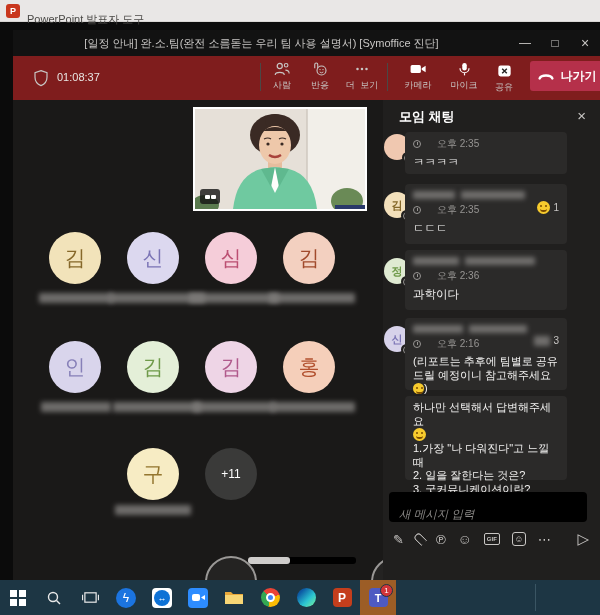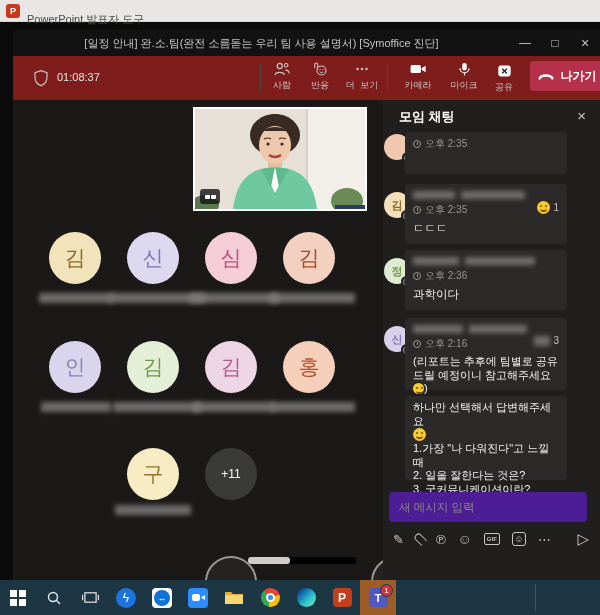--- a/index.html
+++ b/index.html
@@ -36,28 +36,28 @@
   #hscroll-thumb{background:#cfcdcb;border-radius:3px;}
   
   #chat{left:383px;top:100px;width:217px;height:480px;background:#201f1e;overflow:hidden;}
   #chat-header{left:16px;top:8px;font-size:13px;font-weight:bold;color:#fff;}
   #chat-close{right:14px;top:7px;color:#c8c6c4;font-size:15px;}
   .bubble{background:#2b2a29;border-radius:4px;padding:5px 8px;color:#fff;}
   .msg-avatar{width:26px;height:26px;border-radius:50%;display:flex;align-items:center;justify-content:center;font-size:11px;font-weight:bold;}
   .av-badge{position:absolute;right:-3px;bottom:-3px;width:11px;height:11px;background:#201f1e;border-radius:50%;display:flex;align-items:center;justify-content:center;}
   .clock{width:8px;height:8px;border:1px solid #979593;border-radius:50%;display:inline-block;position:relative;flex:none;}
   .clock::after{content:"";position:absolute;left:3px;top:1px;width:1px;height:3px;background:#979593;}
-  .time-row{display:flex;align-items:center;gap:4px;font-size:10px;color:#979593;height:14px;position:relative;}
+  .time-row{display:flex;align-items:center;gap:16px;font-size:10px;color:#979593;height:14px;position:relative;}
   .msg-text{font-size:11.5px;color:#f3f2f1;margin-top:4px;line-height:15px;}
   .name-row{display:flex;gap:6px;align-items:center;height:11px;margin-bottom:3px;}
   .chip{position:absolute;right:0;top:-2px;display:flex;align-items:center;gap:3px;color:#c8c6c4;font-size:10px;}
   .emoji-face{width:13px;height:13px;background:#f7cb2d;border-radius:50%;display:inline-block;position:relative;vertical-align:-2px;flex:none;}
   .emoji-face::before{content:"";position:absolute;width:2px;height:2px;background:#7a4b00;border-radius:50%;top:4px;left:3px;box-shadow:5px 0 0 #7a4b00;}
   .emoji-face::after{content:"";position:absolute;left:3px;top:6px;width:7px;height:3px;border-bottom:2px solid #7a4b00;border-radius:0 0 7px 7px;}
-  #chat-input{left:6px;top:392px;width:198px;height:30px;background:#4c1d95;border-radius:4px;display:flex;align-items:center;padding-left:10px;}
+  #chat-input{left:6px;top:392px;width:198px;height:30px;background:#000000;border-radius:4px;display:flex;align-items:flex-end;padding-left:10px;font-style:italic;}
   #chat-input .ph{color:#8a8886;font-size:11.5px;}
   #compose{left:10px;top:430px;width:196px;height:18px;display:flex;align-items:center;gap:12px;color:#c8c6c4;font-size:13px;}
   .cico{color:#c8c6c4;display:inline-flex;align-items:center;justify-content:center;}
   .clip{width:8px;height:12px;border:1.5px solid #c8c6c4;border-top:none;border-radius:0 0 5px 5px;transform:rotate(135deg);}
   .gifbox{border:1px solid #c8c6c4;border-radius:2px;font-size:6px;font-weight:bold;padding:2px 2px;}
   .stickerbox{border:1px solid #c8c6c4;border-radius:3px;width:14px;height:14px;font-size:9px;display:flex;align-items:center;justify-content:center;}
   #send-ico{margin-left:auto;font-size:15px;}
   
   #taskbar{left:0;top:580px;width:600px;height:35px;background:#1d3644;display:flex;align-items:stretch;}
   .tcell{width:36px;display:flex;align-items:center;justify-content:center;position:relative;}
@@ -215,20 +215,21 @@
     <div class="msg-avatar abs" style="left: 1px; top: 34px; background: rgb(240, 200, 176); color: rgb(160, 90, 58);">
       <span class="av-badge">
           <span class="clock"></span>
         </span>
     </div>
     <div class="bubble abs" style="left:22px;top:32px;width:162px;height:42px;">
       <div class="time-row">
           <span class="clock"></span>
           <span>오후 2:35</span>
         </div>
+      <div class="msg-text">ㅋㅋㅋㅋ</div>
     </div>
 
     <div class="msg-avatar abs" style="left: 1px; top: 92px; background: rgb(243, 224, 187); color: rgb(134, 104, 42);">김</div>
     <span class="av-badge abs" style="left:18px;top:110px;">
         <span class="clock"></span>
       </span>
     <div class="bubble abs" style="left:22px;top:84px;width:162px;height:60px;">
       <div class="name-row">
           <span class="redact" style="width:42px;height:8px;"></span>
           <span class="redact" style="width:64px;height:8px;"></span>

